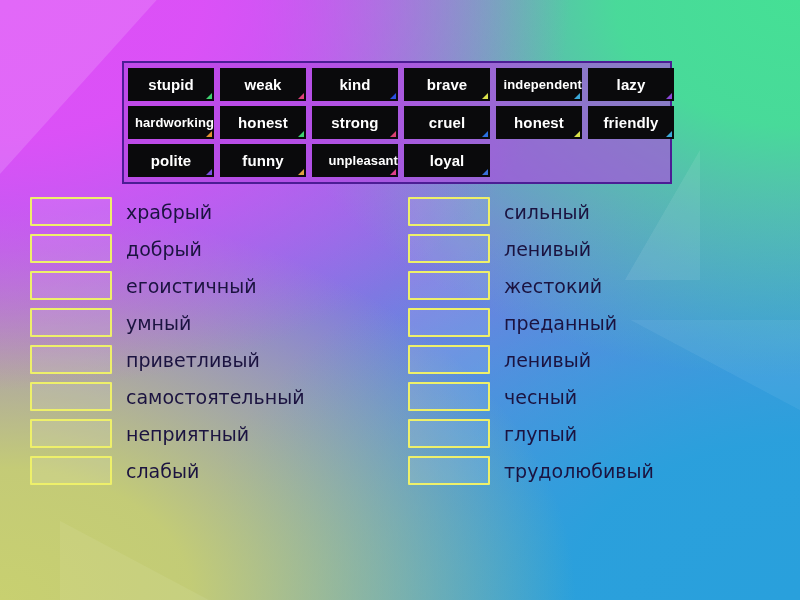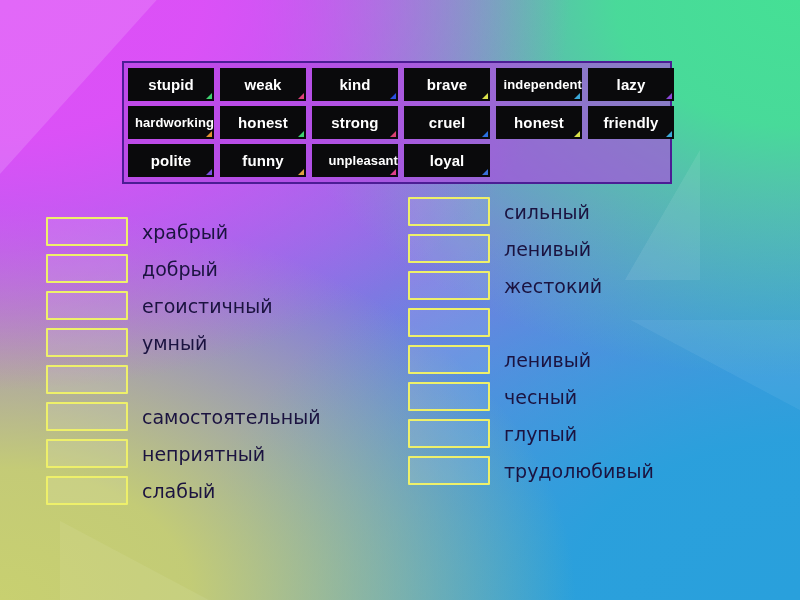--- a/index.html
+++ b/index.html
@@ -97,21 +97,21 @@
     height: 0;
     border-left: 6px solid transparent;
     border-bottom: 6px solid currentColor;
   }
 
   
   .answer-col {
     position: absolute;
     top: 193px;
   }
-  #col-left  { left: 46px;  width: 370px; margin-top: 20px; }
+  #col-left  { left: 30px;  width: 370px; }
   #col-right { left: 408px; width: 380px; }
 
   .answer-row {
     display: flex;
     align-items: center;
     height: 37px;
     margin-bottom: 0px;
   }
   .dropzone {
     flex: 0 0 auto;
@@ -224,20 +224,21 @@
       <div class="answer-row">
         <div class="dropzone"></div>
         <div class="answer-label">егоистичный</div>
       </div>
       <div class="answer-row">
         <div class="dropzone"></div>
         <div class="answer-label">умный</div>
       </div>
       <div class="answer-row">
         <div class="dropzone"></div>
+        <div class="answer-label">приветливый</div>
       </div>
       <div class="answer-row">
         <div class="dropzone"></div>
         <div class="answer-label">самостоятельный</div>
       </div>
       <div class="answer-row">
         <div class="dropzone"></div>
         <div class="answer-label">неприятный</div>
       </div>
       <div class="answer-row">
@@ -254,20 +255,21 @@
       <div class="answer-row">
         <div class="dropzone"></div>
         <div class="answer-label">ленивый</div>
       </div>
       <div class="answer-row">
         <div class="dropzone"></div>
         <div class="answer-label">жестокий</div>
       </div>
       <div class="answer-row">
         <div class="dropzone"></div>
+        <div class="answer-label">преданный</div>
       </div>
       <div class="answer-row">
         <div class="dropzone"></div>
         <div class="answer-label">ленивый</div>
       </div>
       <div class="answer-row">
         <div class="dropzone"></div>
         <div class="answer-label">чесный</div>
       </div>
       <div class="answer-row">

